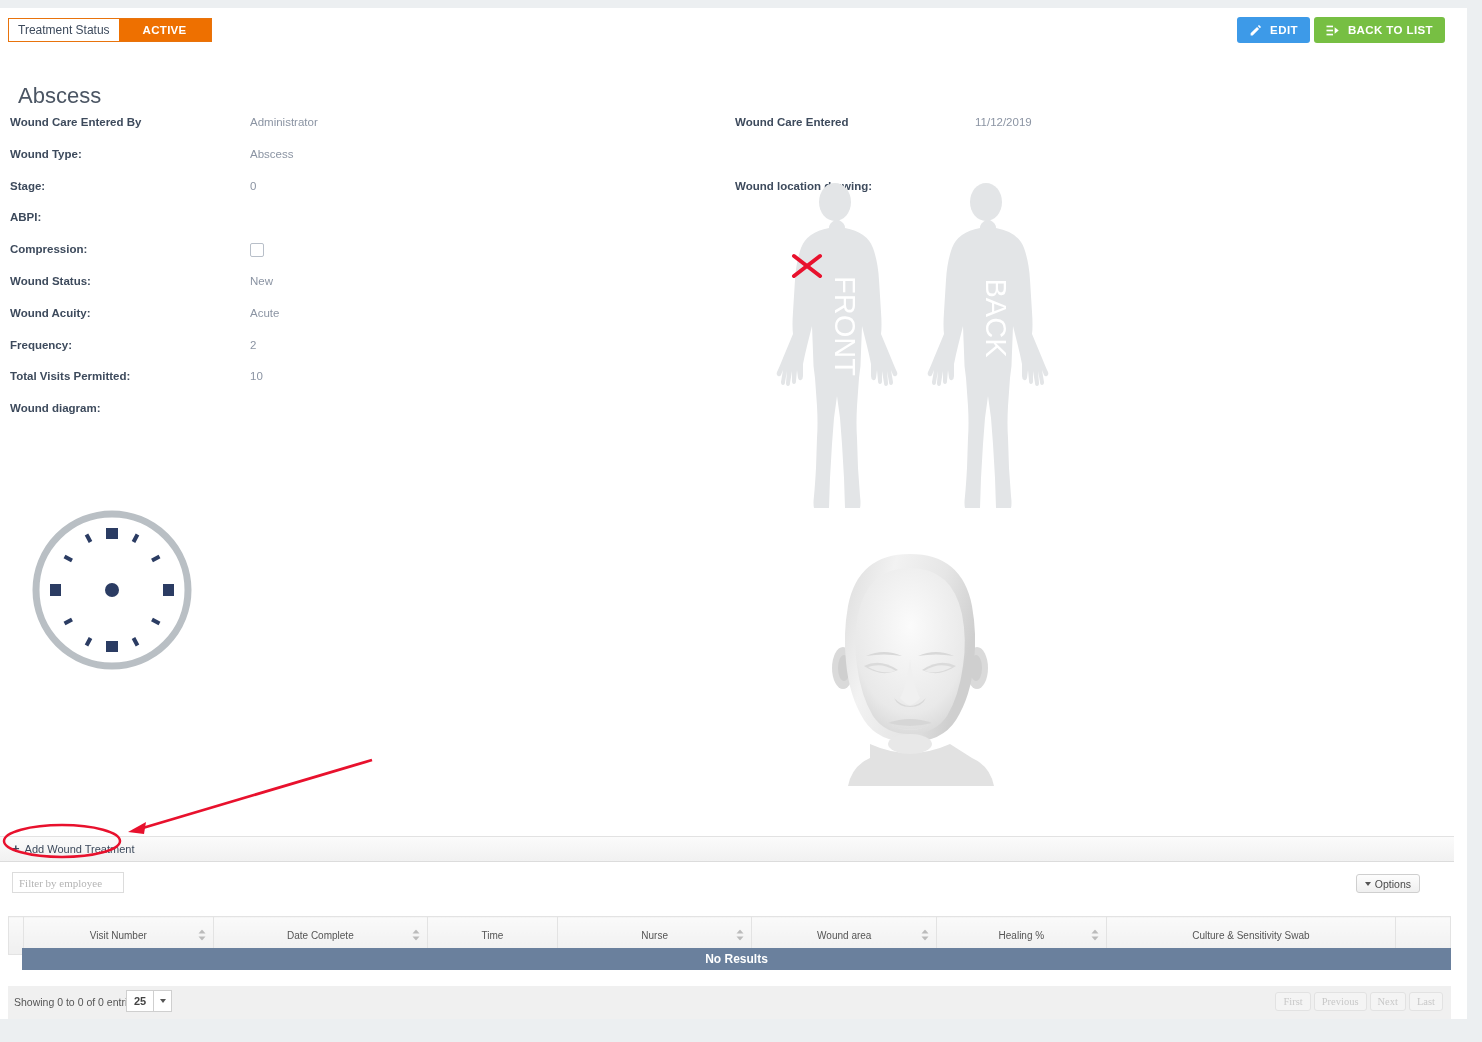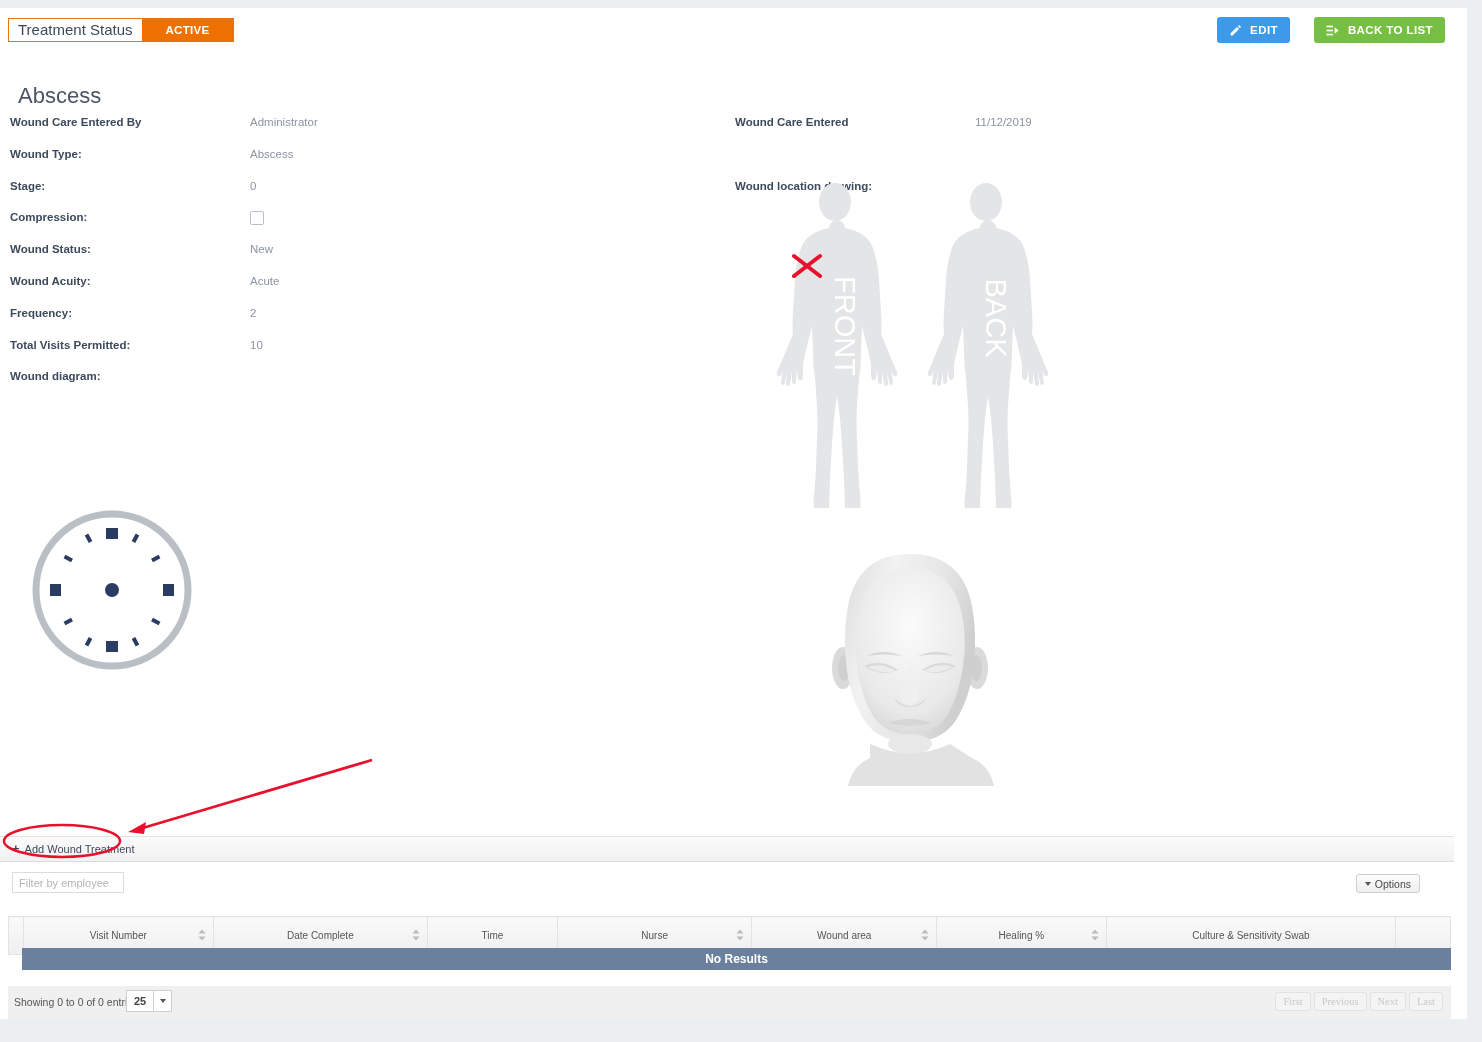--- a/index.html
+++ b/index.html
@@ -25,29 +25,29 @@
 
   
   .status-group {
     position: absolute; left: 8px; top: 10px;
     display: flex; align-items: stretch;
     border: 1px solid #e8730c;
     height: 24px;
   }
   .status-label {
     background: #ffffff; color: #3d4a5c;
-    font-size: 15px; line-height: 22px;
+    font-size: 12px; line-height: 22px;
     padding: 0 9px; white-space: nowrap;
   }
   .status-value {
     background: #ee7000; color: #ffffff;
     font-size: 11.5px; font-weight: bold; line-height: 22px;
     padding: 0 24px; white-space: nowrap; letter-spacing: .3px;
   }
-  .topbtns { position: absolute; right: 22px; top: 9px; display: flex; gap: 24px; }
+  .topbtns { position: absolute; right: 22px; top: 9px; display: flex; gap: 4px; }
   .btn {
     display: inline-flex; align-items: center; gap: 8px;
     height: 26px; padding: 0 12px;
     border: none; border-radius: 3px;
     color: #fff; font-size: 11.5px; font-weight: bold;
     letter-spacing: .4px; cursor: pointer;
   }
   .btn-edit { background: #3d9ae8; }
   .btn-back { background: #77bf43; }
   .btn svg { display: block; }
@@ -102,21 +102,21 @@
     display: flex; align-items: center; gap: 5px; cursor: pointer;
   }
   .plus-ico { font-size: 13px; color: #3d4a5c; font-weight: bold; line-height: 1; }
 
   
   .filter-input {
     position: absolute; left: 12px; top: 864px;
     width: 112px; height: 21px;
     border: 1px solid #dcdcdc; background: #fff;
     font-size: 11px; color: #333; padding: 0 6px;
-    font-family: Liberation Sans, sans-serif;
+    font-family: Liberation Serif, serif;
   }
   .filter-input::placeholder { color: #b4b4b4; }
   .options-btn {
     position: absolute; right: 47px; top: 866px;
     height: 19px; padding: 0 8px;
     border: 1px solid #cfcfcf; border-radius: 3px;
     background: linear-gradient(#fdfdfd,#efefef);
     font-size: 10.5px; color: #4a4a4a; cursor: pointer;
     display: inline-flex; align-items: center; gap: 4px;
     font-family: "Liberation Sans", sans-serif;
@@ -221,20 +221,24 @@
         <div class="dlabel">Wound Care Entered By</div>
         <div class="dvalue">Administrator</div>
       </div>
       <div class="drow">
         <div class="dlabel">Wound Type:</div>
         <div class="dvalue">Abscess</div>
       </div>
       <div class="drow">
         <div class="dlabel">Stage:</div>
         <div class="dvalue">0</div>
+      </div>
+      <div class="drow">
+        <div class="dlabel">ABPI:</div>
+        <div class="dvalue"></div>
       </div>
       <div class="drow">
         <div class="dlabel">Compression:</div>
         <div class="chk"></div>
       </div>
       <div class="drow">
         <div class="dlabel">Wound Status:</div>
         <div class="dvalue">New</div>
       </div>
       <div class="drow">

